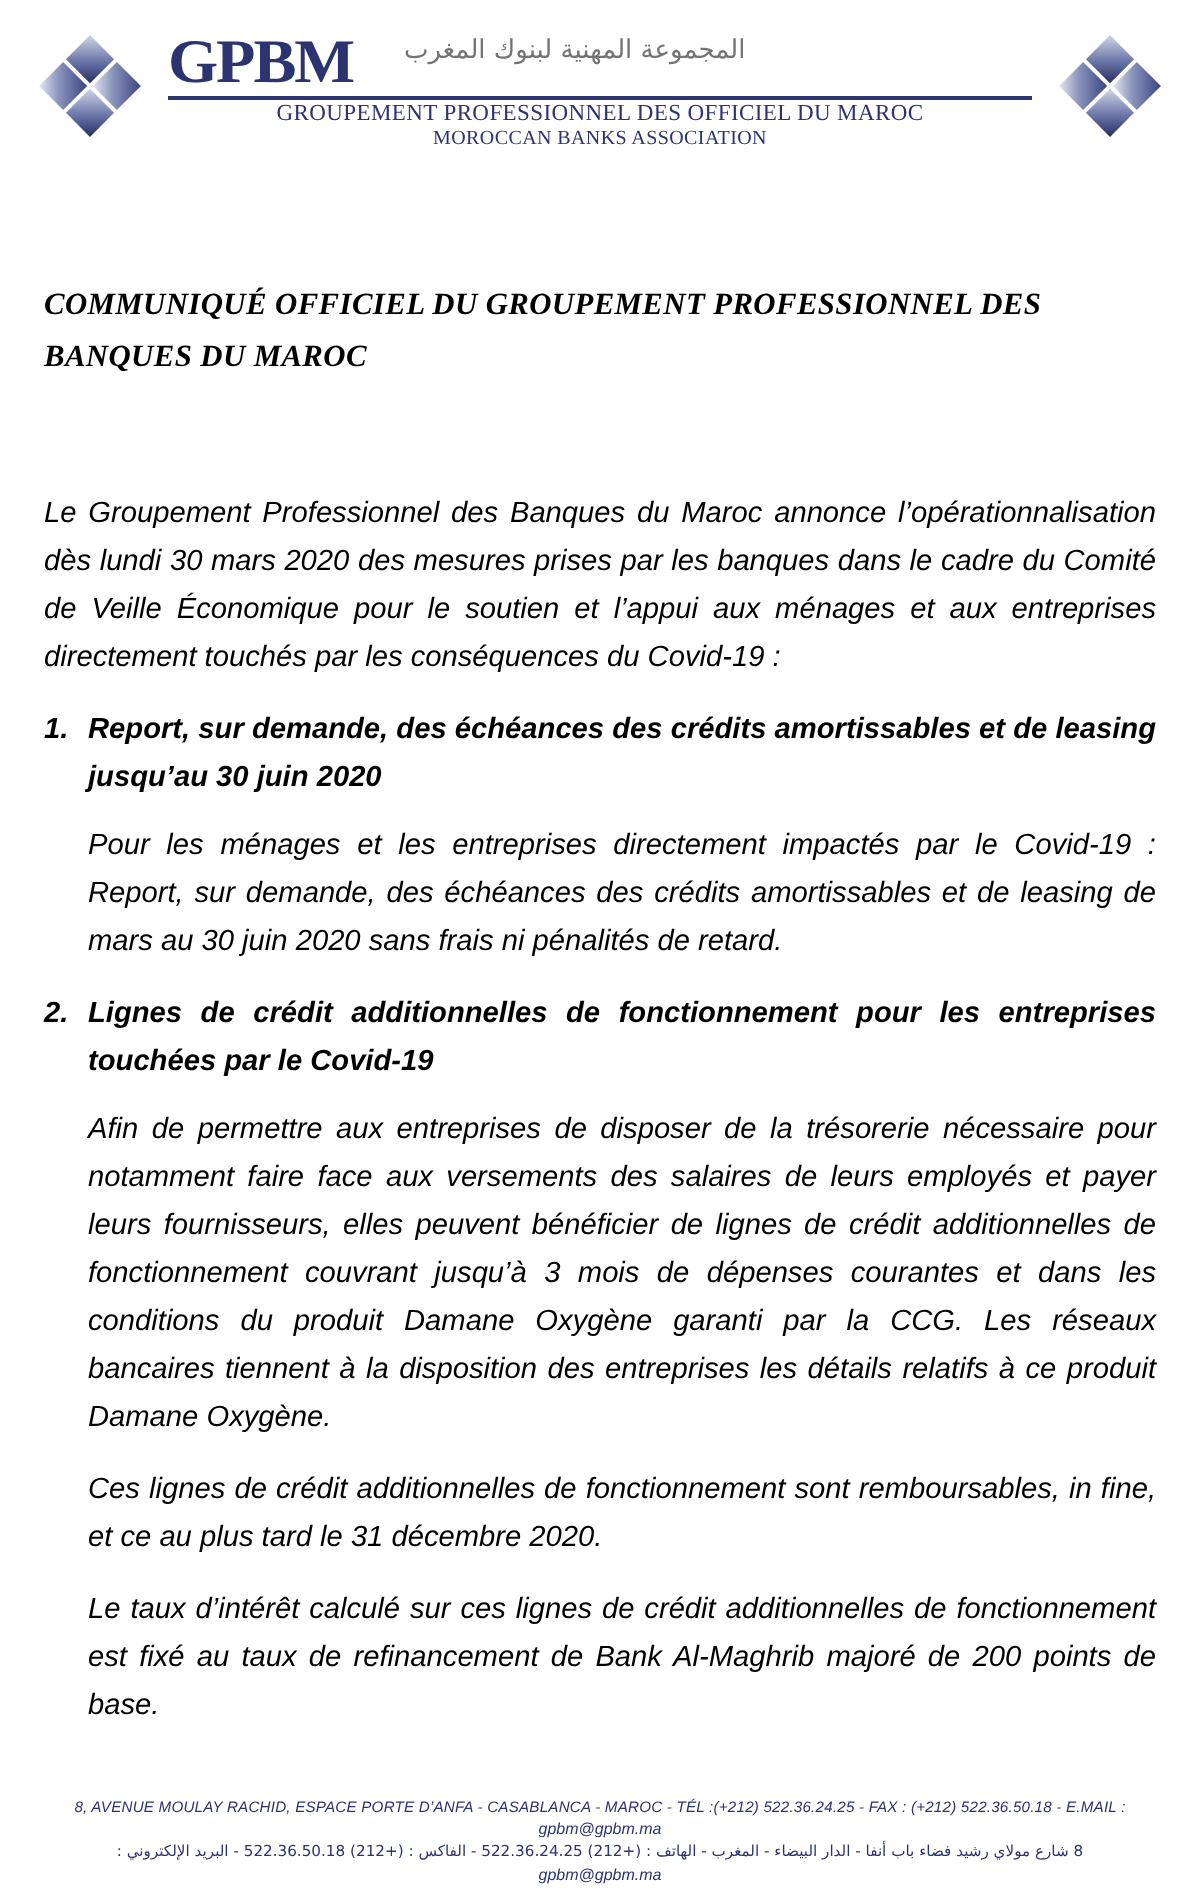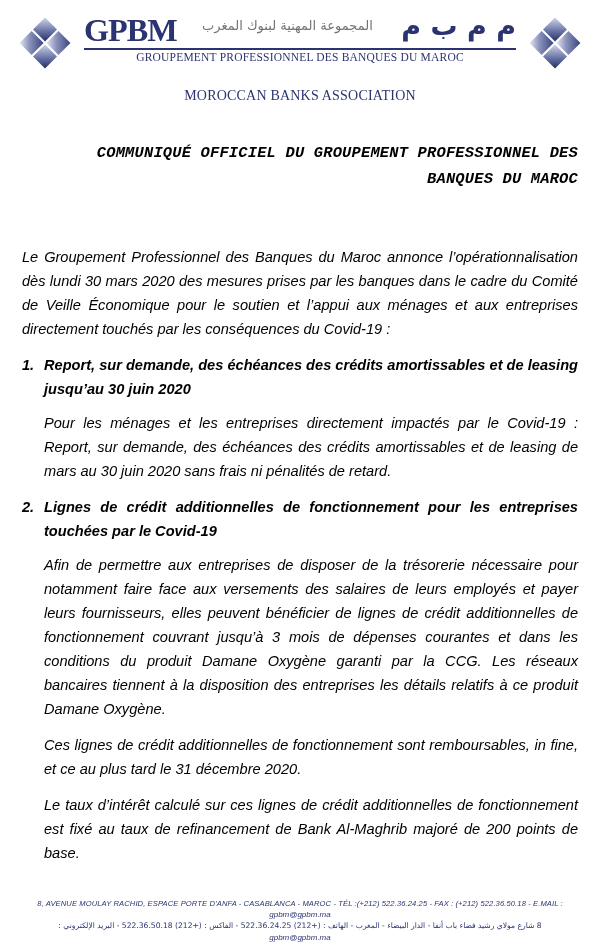--- a/index.html
+++ b/index.html
@@ -102,35 +102,34 @@
     color: #2b3470;
     white-space: nowrap;
   }
   .brand-sub2 {
     position: absolute;
     left: 84px;
     top: 64px;
     width: 432px;
     text-align: center;
     font-family: "Liberation Serif", serif;
-    font-size: 14px;
+    font-size: 10px;
     letter-spacing: 0.2px;
     color: #2b3470;
     white-space: nowrap;
-    margin-top: 24px;
   }
 
   
   .doc-title {
     position: absolute;
     top: 140px;
     left: 22px;
     width: 556px;
-    text-align: right;
-    font-family: Liberation Mono, monospace;
+    text-align: left;
+    font-family: Liberation Serif, serif;
     font-style: italic;
     font-weight: bold;
     font-size: 15.4px;
     line-height: 26px;
     letter-spacing: 0.2px;
     color: #000;
   }
 
   
   .doc-body {
@@ -247,25 +246,24 @@
         <rect x="0" y="19" width="17" height="17" fill="url(#gB)"></rect>
         <rect x="19" y="19" width="17" height="17" fill="url(#gA)"></rect>
       </g>
     </svg>
   </div>
 
   <div class="brand-block">
     <div class="brand-top">
       <span class="gpbm-word">GPBM</span>
       <span class="arabic-name">المجموعة المهنية لبنوك المغرب</span>
-      <span class="arabic-acronym">م م ب م</span>
     </div>
   </div>
   <div class="brand-rule"></div>
-  <div class="brand-sub1">GROUPEMENT PROFESSIONNEL DES BANQUES DU MAROC</div>
+  <div class="brand-sub1">GROUPEMENT PROFESSIONNEL DES OFFICIEL DU MAROC</div>
   <div class="brand-sub2">MOROCCAN BANKS ASSOCIATION</div>
 </div>
 
 <div class="doc-title">
   <div>COMMUNIQUÉ OFFICIEL DU GROUPEMENT PROFESSIONNEL DES</div>
   <div>BANQUES DU MAROC</div>
 </div>
 
 <div class="doc-body">
 

